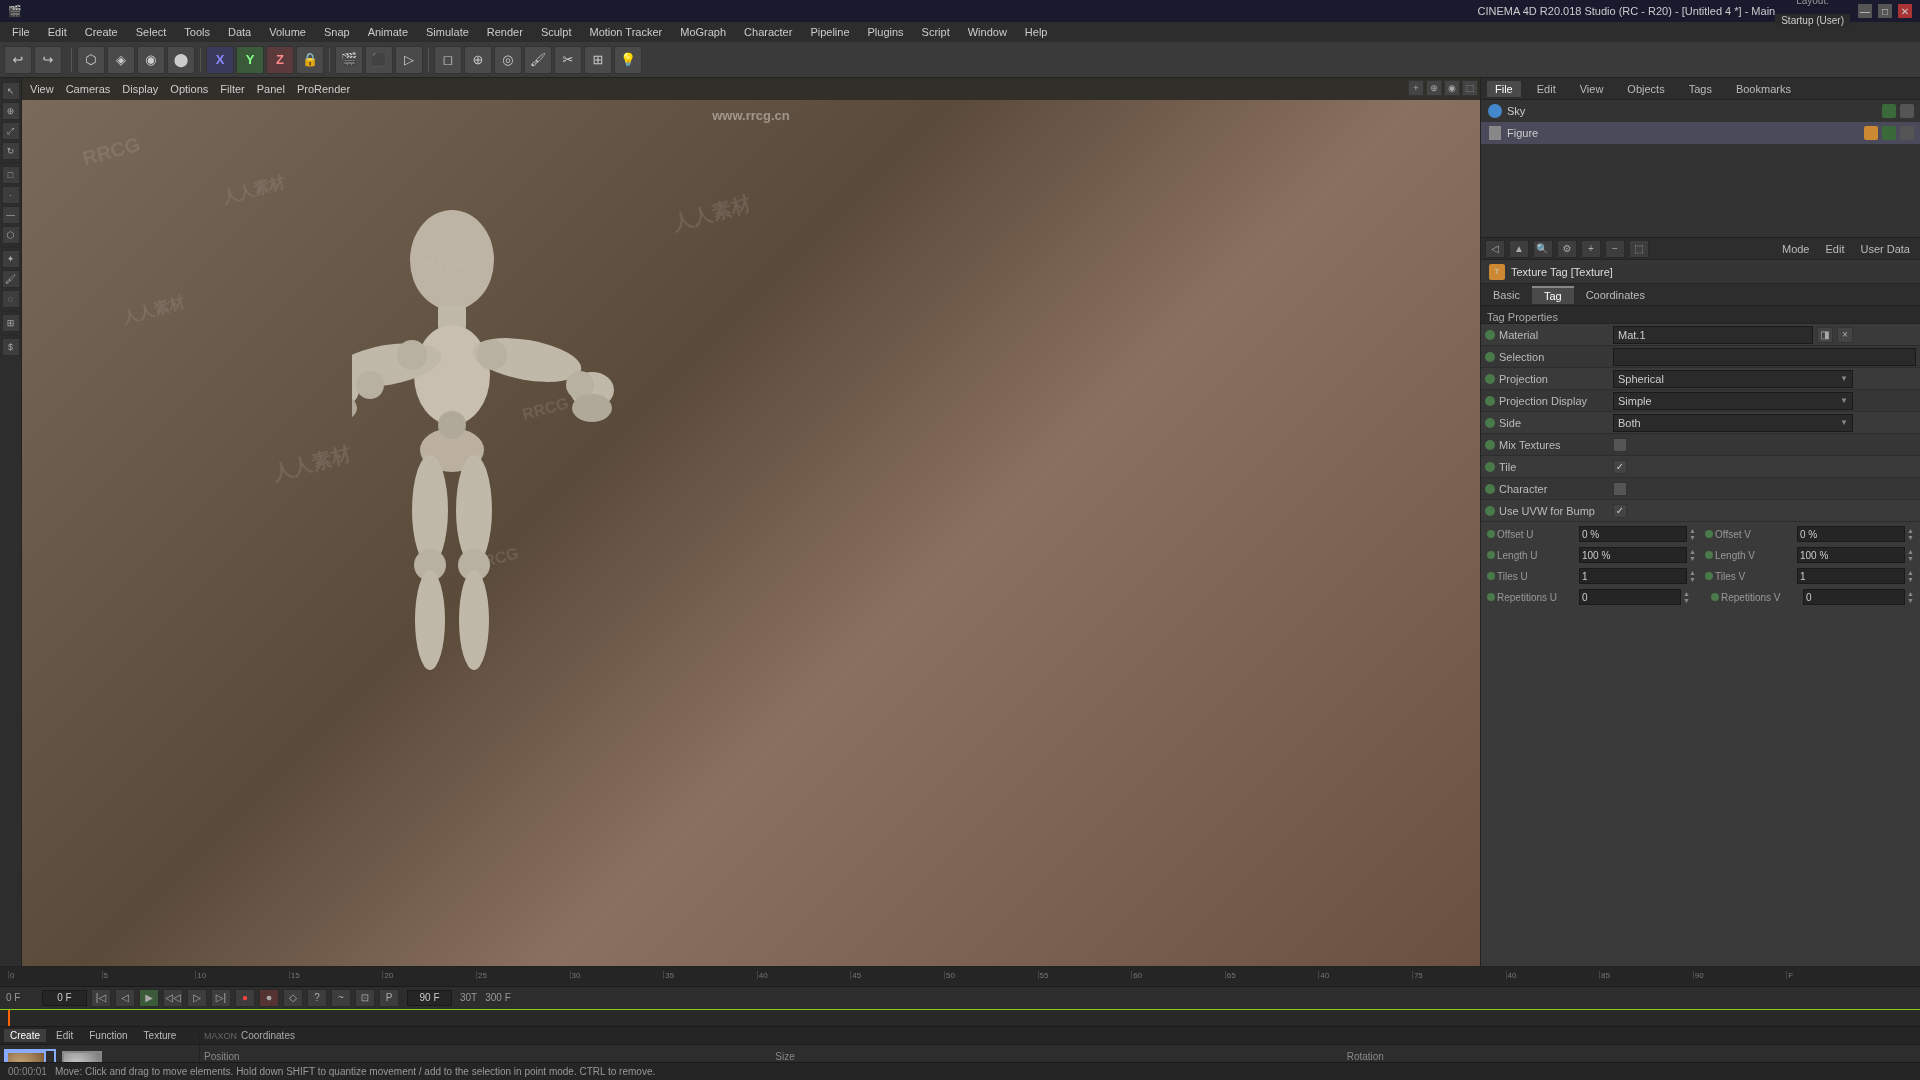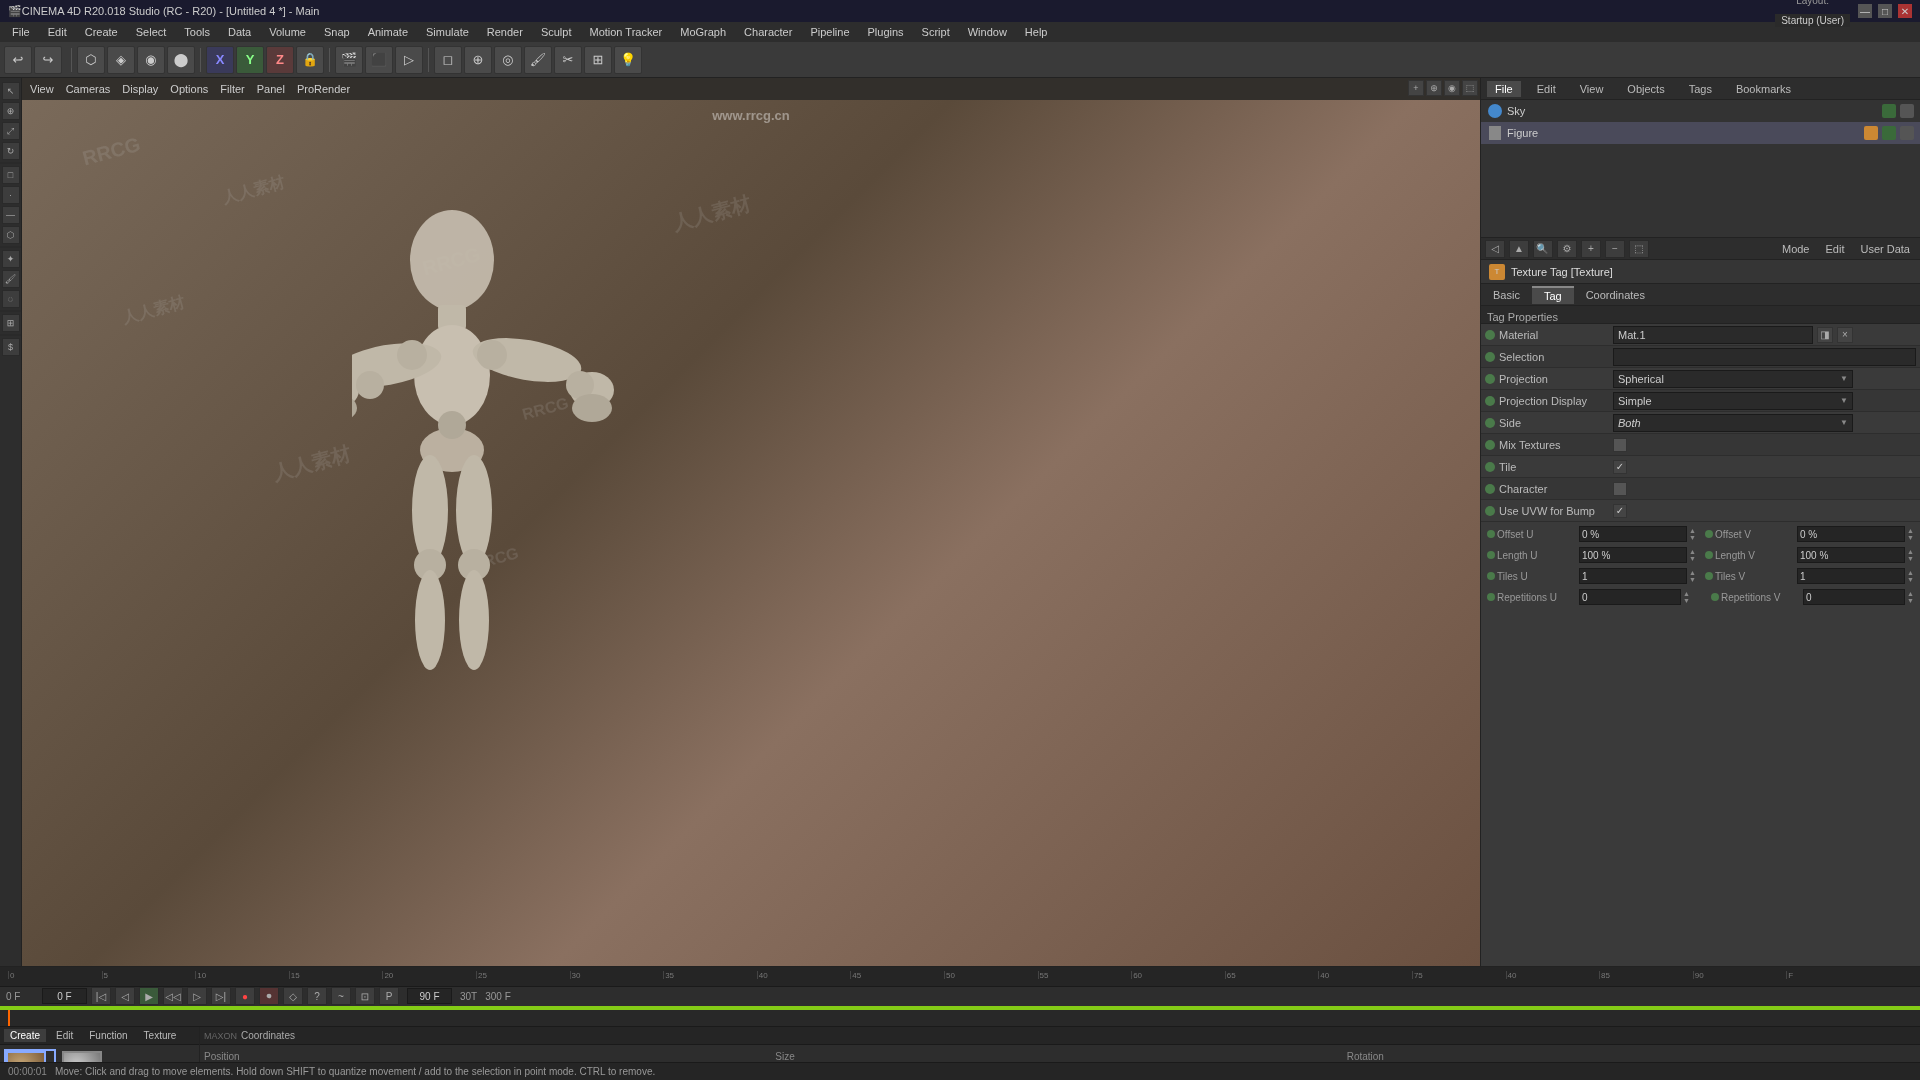--- a/index.html
+++ b/index.html
@@ -4,21 +4,21 @@
   <style>
     * { margin: 0; padding: 0; box-sizing: border-box; }
     body { width: 1920px; height: 1080px; background: #3c3c3c; font-family: Arial, sans-serif; font-size: 11px; color: #ccc; overflow: hidden; }
 
     
     #titlebar {
       width: 100%; height: 22px; background: #1a1a2e;
       display: flex; align-items: center; justify-content: space-between;
       padding: 0 8px; color: #ccc; font-size: 11px;
     }
-    #titlebar .title { flex: 1; text-align: left; }
+    #titlebar .title { flex: 1; text-align: right; }
     #titlebar .window-controls { display: flex; gap: 6px; }
     #titlebar .win-btn { width: 14px; height: 14px; background: #555; border: none; cursor: pointer; color: #ccc; font-size: 10px; display: flex; align-items: center; justify-content: center; }
 
     
     #menubar {
       width: 100%; height: 20px; background: #2d2d2d;
       display: flex; align-items: center; padding: 0 4px; gap: 2px;
     }
     #menubar span { padding: 2px 8px; cursor: pointer; font-size: 11px; color: #ccc; }
 
@@ -175,21 +175,21 @@
       display: flex; flex-direction: column;
     }
     #timeline-ruler {
       height: 20px; background: #252525; display: flex; align-items: center;
       padding: 0 40px 0 8px; border-bottom: 1px solid #1a1a1a;
     }
     .tl-marks { flex: 1; display: flex; align-items: flex-end; padding-bottom: 2px; }
     .tl-mark { flex: 1; border-left: 1px solid #444; height: 8px; font-size: 8px; color: #777; padding-left: 1px; }
     #timeline-controls {
       height: 24px; background: #2d2d2d; display: flex; align-items: center;
-      padding: 0 6px; gap: 4px; border-bottom: 4px solid #84cc16;
+      padding: 0 6px; gap: 4px; border-bottom: 1px solid #84cc16;
     }
     .tl-btn { width: 20px; height: 18px; background: #3d3d3d; color: #aaa;
       display: flex; align-items: center; justify-content: center; cursor: pointer;
       font-size: 10px; border: 1px solid #2a2a2a; }
     .tl-input { width: 45px; height: 16px; background: #252525; border: 1px solid #1a1a1a;
       color: #ccc; font-size: 10px; text-align: center; }
     #timeline-track {
       height: 16px; background: #282828; position: relative;
     }
     .tl-playhead { position: absolute; left: 8px; top: 0; bottom: 0; width: 2px; background: #ff6600; }
@@ -494,21 +494,21 @@
 
         <div class="prop-row">
           <div class="prop-dot"></div>
           <span class="prop-label">Projection Display</span>
           <div class="prop-value dropdown" style="max-width:240px;">Simple</div>
         </div>
 
         <div class="prop-row">
           <div class="prop-dot"></div>
           <span class="prop-label">Side</span>
-          <div class="prop-value dropdown" style="max-width:240px;font-style:italic;">Both</div>
+          <div class="prop-value dropdown" style="max-width:240px;">Both</div>
         </div>
 
         <div class="prop-row">
           <div class="prop-dot"></div>
           <span class="prop-label">Mix Textures</span>
           <div class="prop-checkbox"></div>
         </div>
 
         <div class="prop-row">
           <div class="prop-dot"></div>

